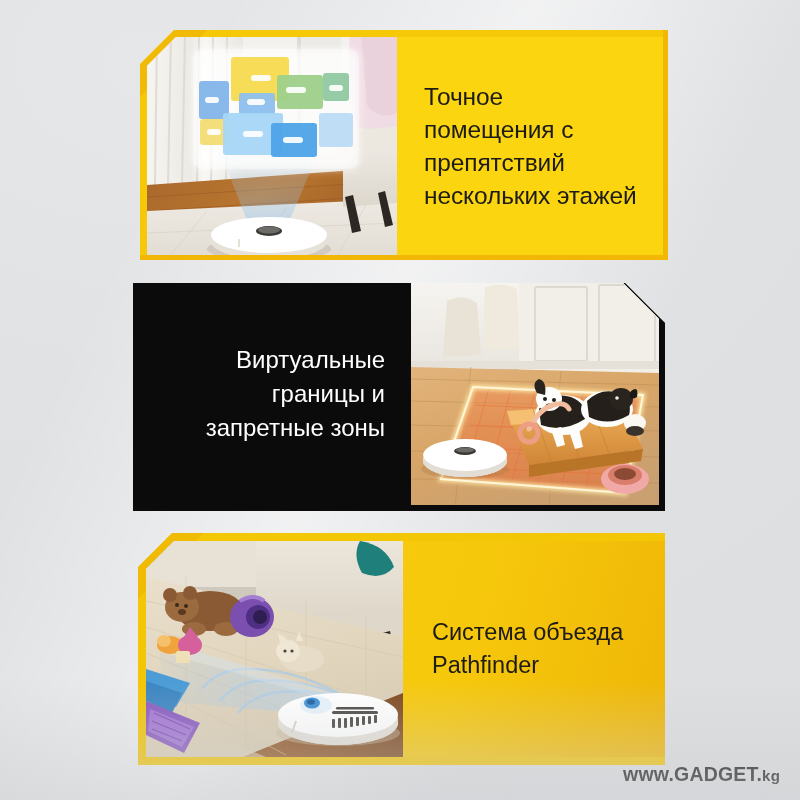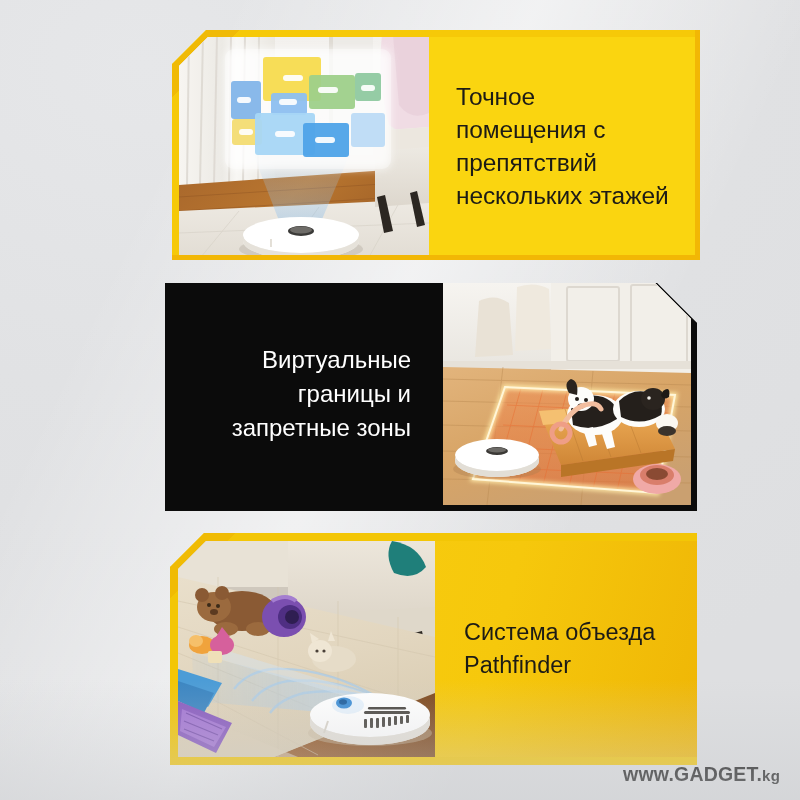--- a/index.html
+++ b/index.html
@@ -39,21 +39,20 @@
     pointer-events: none;
   }
 
   
   .panel {
     position: absolute;
     display: flex;
     box-sizing: border-box;
     overflow: hidden;
     box-shadow: 0 6px 16px rgba(60,62,66,.28);
-    margin-left: 32px;
   }
 
   
   #panel1 {
     left: 140px;
     top: 30px;
     width: 528px;
     height: 230px;
     background: #fad510;
     border: 5px solid #f2b705;
@@ -94,21 +93,20 @@
     background: #0b0b0b;
     -webkit-clip-path: polygon(0 0, calc(100% - 40px) 0, 100% 40px, 100% 100%, 0 100%);
     clip-path: polygon(0 0, calc(100% - 40px) 0, 100% 40px, 100% 100%, 0 100%);
   }
   #panel2 .inner {
     position: absolute;
     left: 0; top: 0; right: 6px; bottom: 6px;
     display: flex;
     -webkit-clip-path: polygon(0 0, calc(100% - 36px) 0, 100% 36px, 100% 100%, 0 100%);
     clip-path: polygon(0 0, calc(100% - 36px) 0, 100% 36px, 100% 100%, 0 100%);
-    gap: 6px;
   }
 
   
   #panel3 {
     left: 138px;
     top: 533px;
     width: 527px;
     height: 232px;
     background: #f5c400;
     -webkit-clip-path: polygon(34px 0, 100% 0, 100% 100%, 0 100%, 0 34px);

